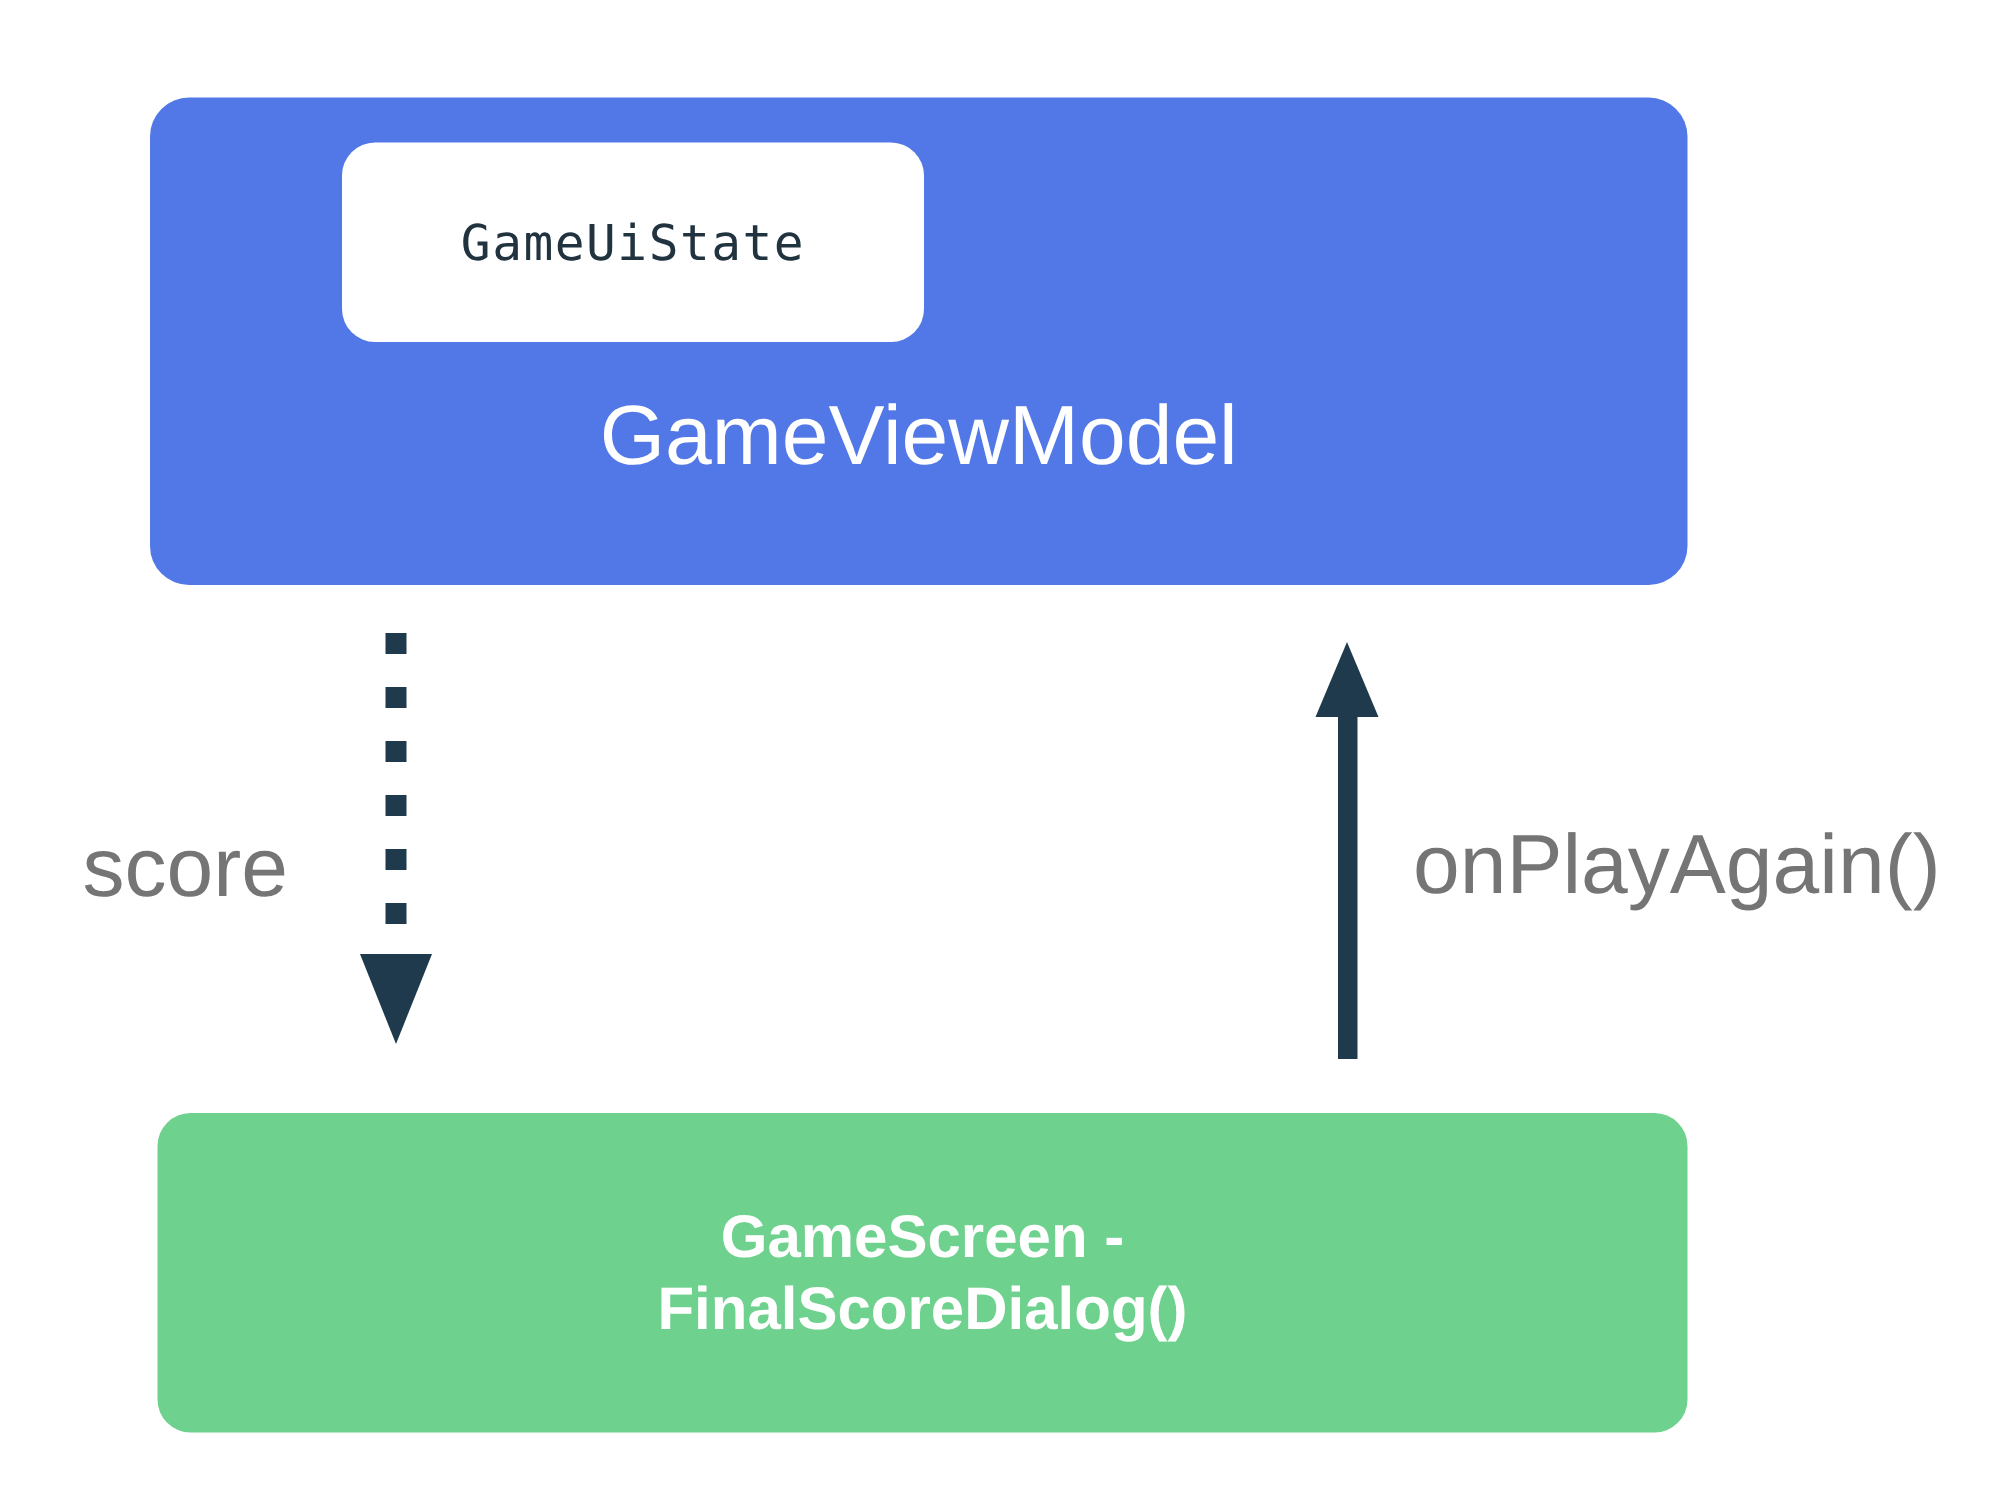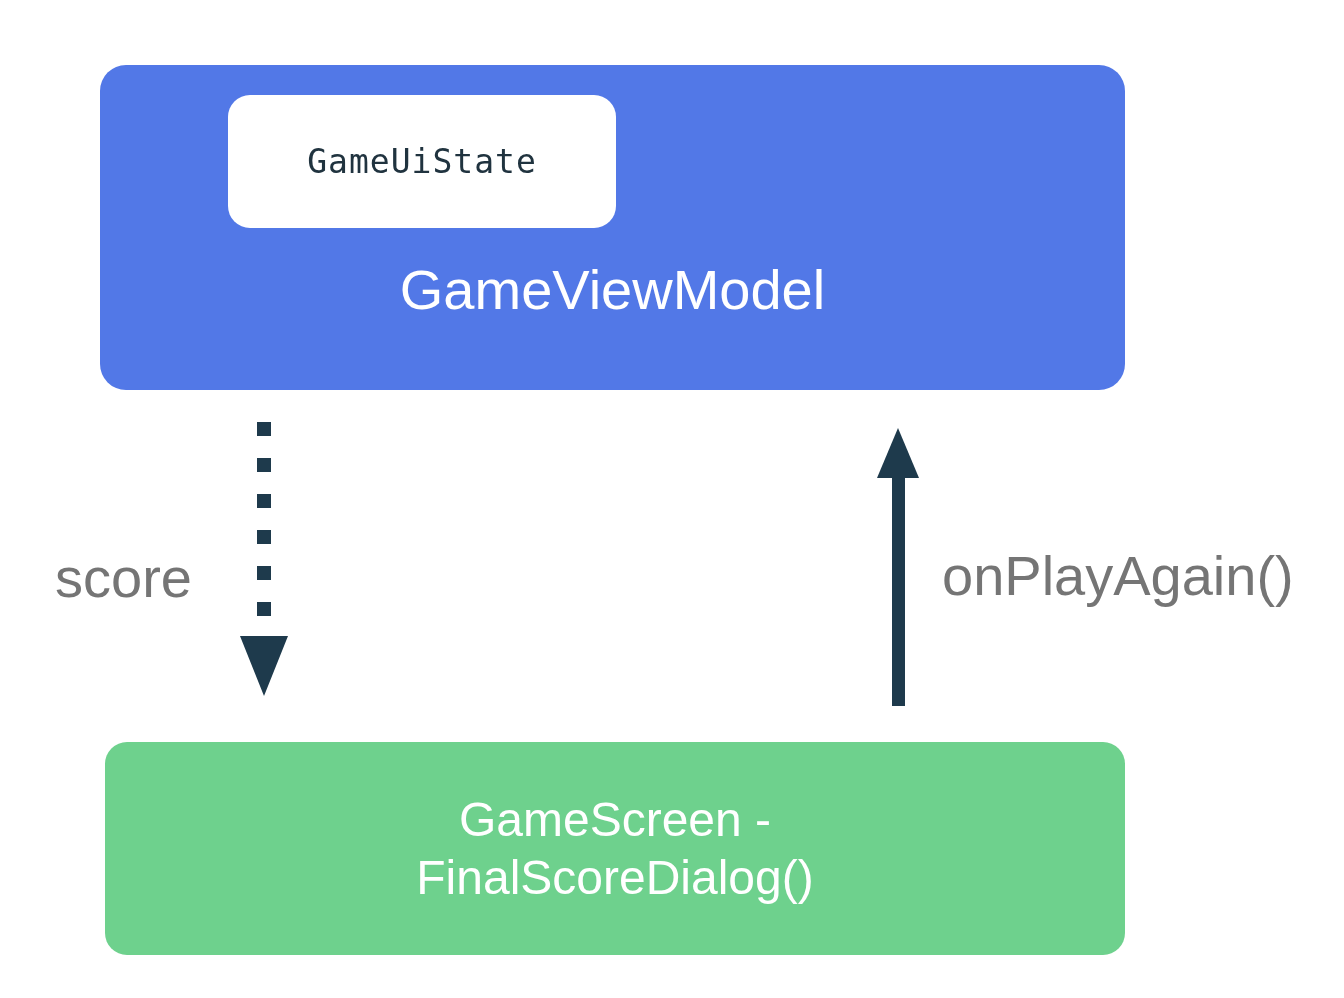--- a/index.html
+++ b/index.html
@@ -64,22 +64,22 @@
     height: 213px;
     background: var(--screen-green, #6ed18d);
     border-radius: 22px;
     display: flex;
     flex-direction: column;
     align-items: center;
     justify-content: center;
   }
   .screen-box .line {
     color: #ffffff;
-    font-size: 48px;
-    font-weight: 400;
+    font-size: 40px;
+    font-weight: 700;
     line-height: 1.2;
     text-align: center;
   }
 
   
   .dashed-arrow {
     position: absolute;
     left: 238px;
     top: 422px;
     width: 52px;

